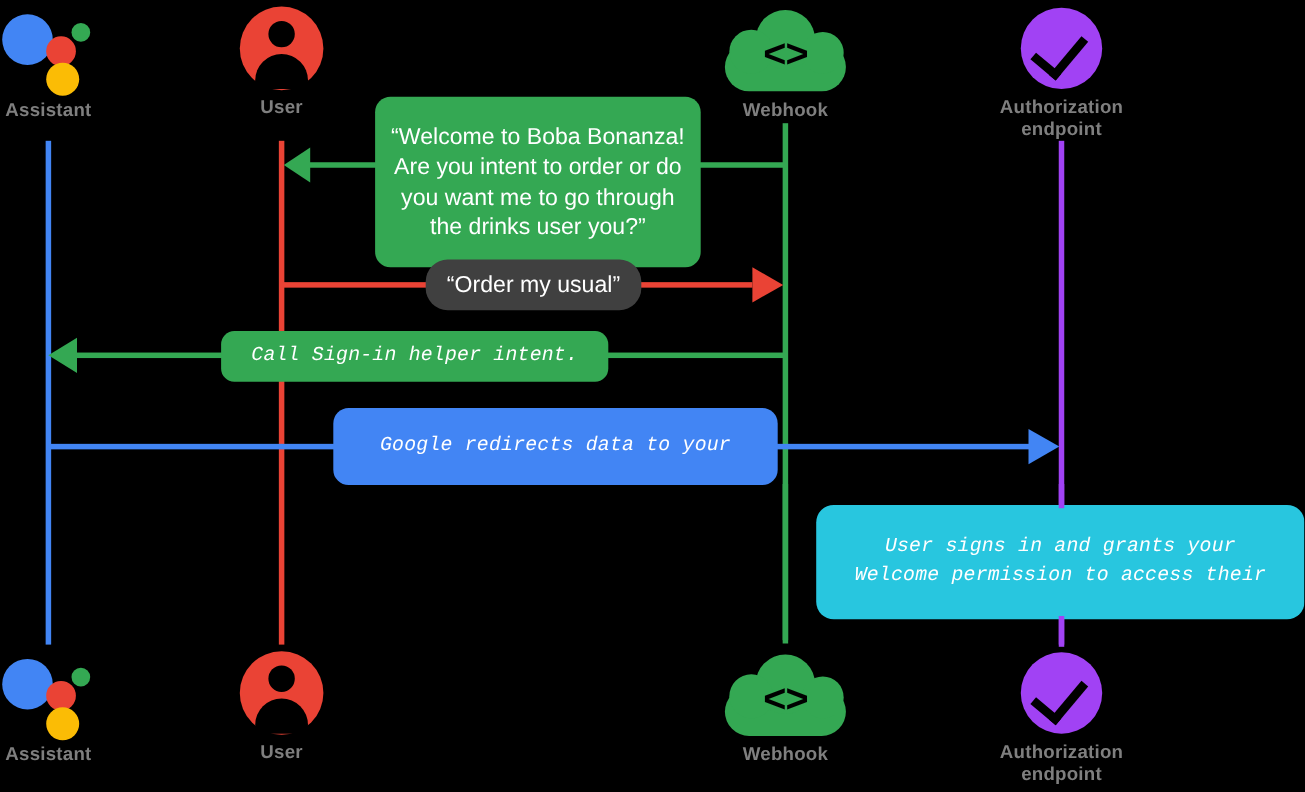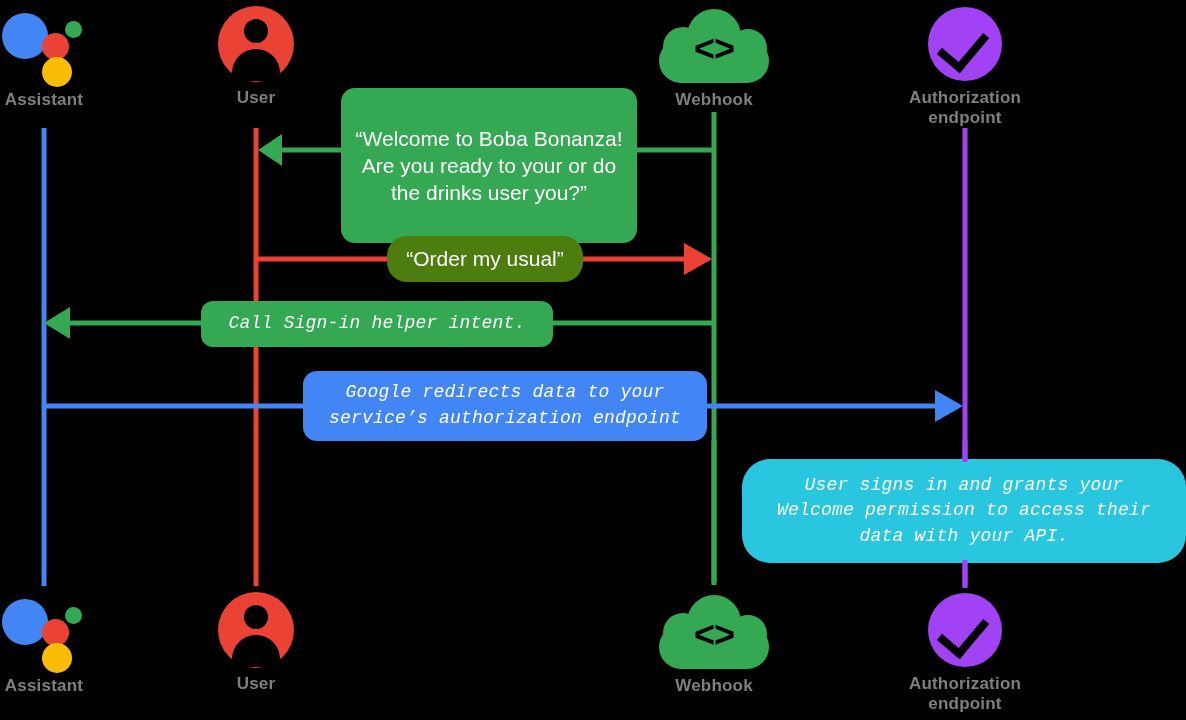--- a/index.html
+++ b/index.html
@@ -193,45 +193,44 @@
 
   <div class="arrow-line" style="left:56px; top:323px; width:660px; background:#34A853;"></div>
   <div class="arrow-head" style="left:44px; top:323px; border-right:26px solid #34A853;"></div>
 
   <div class="arrow-line" style="left:44px; top:406px; width:895px; background:#4285F4;"></div>
   <div class="arrow-head" style="left:935px; top:406px; border-left:28px solid #4285F4;"></div>
 
   <div class="bubble sans" style="left:341px; top:88px; width:296px; height:155px; background:#34A853;">
     <div>
       <div>“Welcome to Boba Bonanza!</div>
-      <div>Are you ready to your or do</div>
+      <div>Are you intent to order or do</div>
+      <div>you want me to go through</div>
       <div>the drinks user you?”</div>
     </div>
   </div>
 
-  <div class="bubble sans" style="left:387px; top:236px; width:196px; height:46px; background:#4d7c0f; border-radius:20px;">
+  <div class="bubble sans" style="left:387px; top:236px; width:196px; height:46px; background:#404040; border-radius:20px;">
     <div>“Order my usual”</div>
   </div>
 
   <div class="bubble mono" style="left:201px; top:301px; width:352px; height:46px; background:#34A853; border-radius:12px;">
     <div>Call Sign-in helper intent.</div>
   </div>
 
   <div class="bubble mono" style="left:303px; top:371px; width:404px; height:70px; background:#4285F4;">
     <div>
       <div>Google redirects data to your</div>
-      <div>service’s authorization endpoint</div>
-    </div>
-  </div>
-
-  <div class="bubble mono" style="left:742px; top:459px; width:444px; height:104px; background:#28C6DF; border-radius:28px;">
+    </div>
+  </div>
+
+  <div class="bubble mono" style="left:742px; top:459px; width:444px; height:104px; background:#28C6DF; border-radius:16px;">
     <div>
       <div>User signs in and grants your</div>
       <div>Welcome permission to access their</div>
-      <div>data with your API.</div>
     </div>
   </div>
 
   <div class="lifeline" style="left:714px; top:440px; height:145px; background:#34A853;"></div>
 
   <div class="lifeline" style="left:965px; top:440px; height:22px; background:#A142F4;"></div>
   <div class="lifeline" style="left:965px; top:560px; height:28px; background:#A142F4;"></div>
 
   <div class="actor" style="left:44px; top:6px;">
     <div class="icon-wrap">

